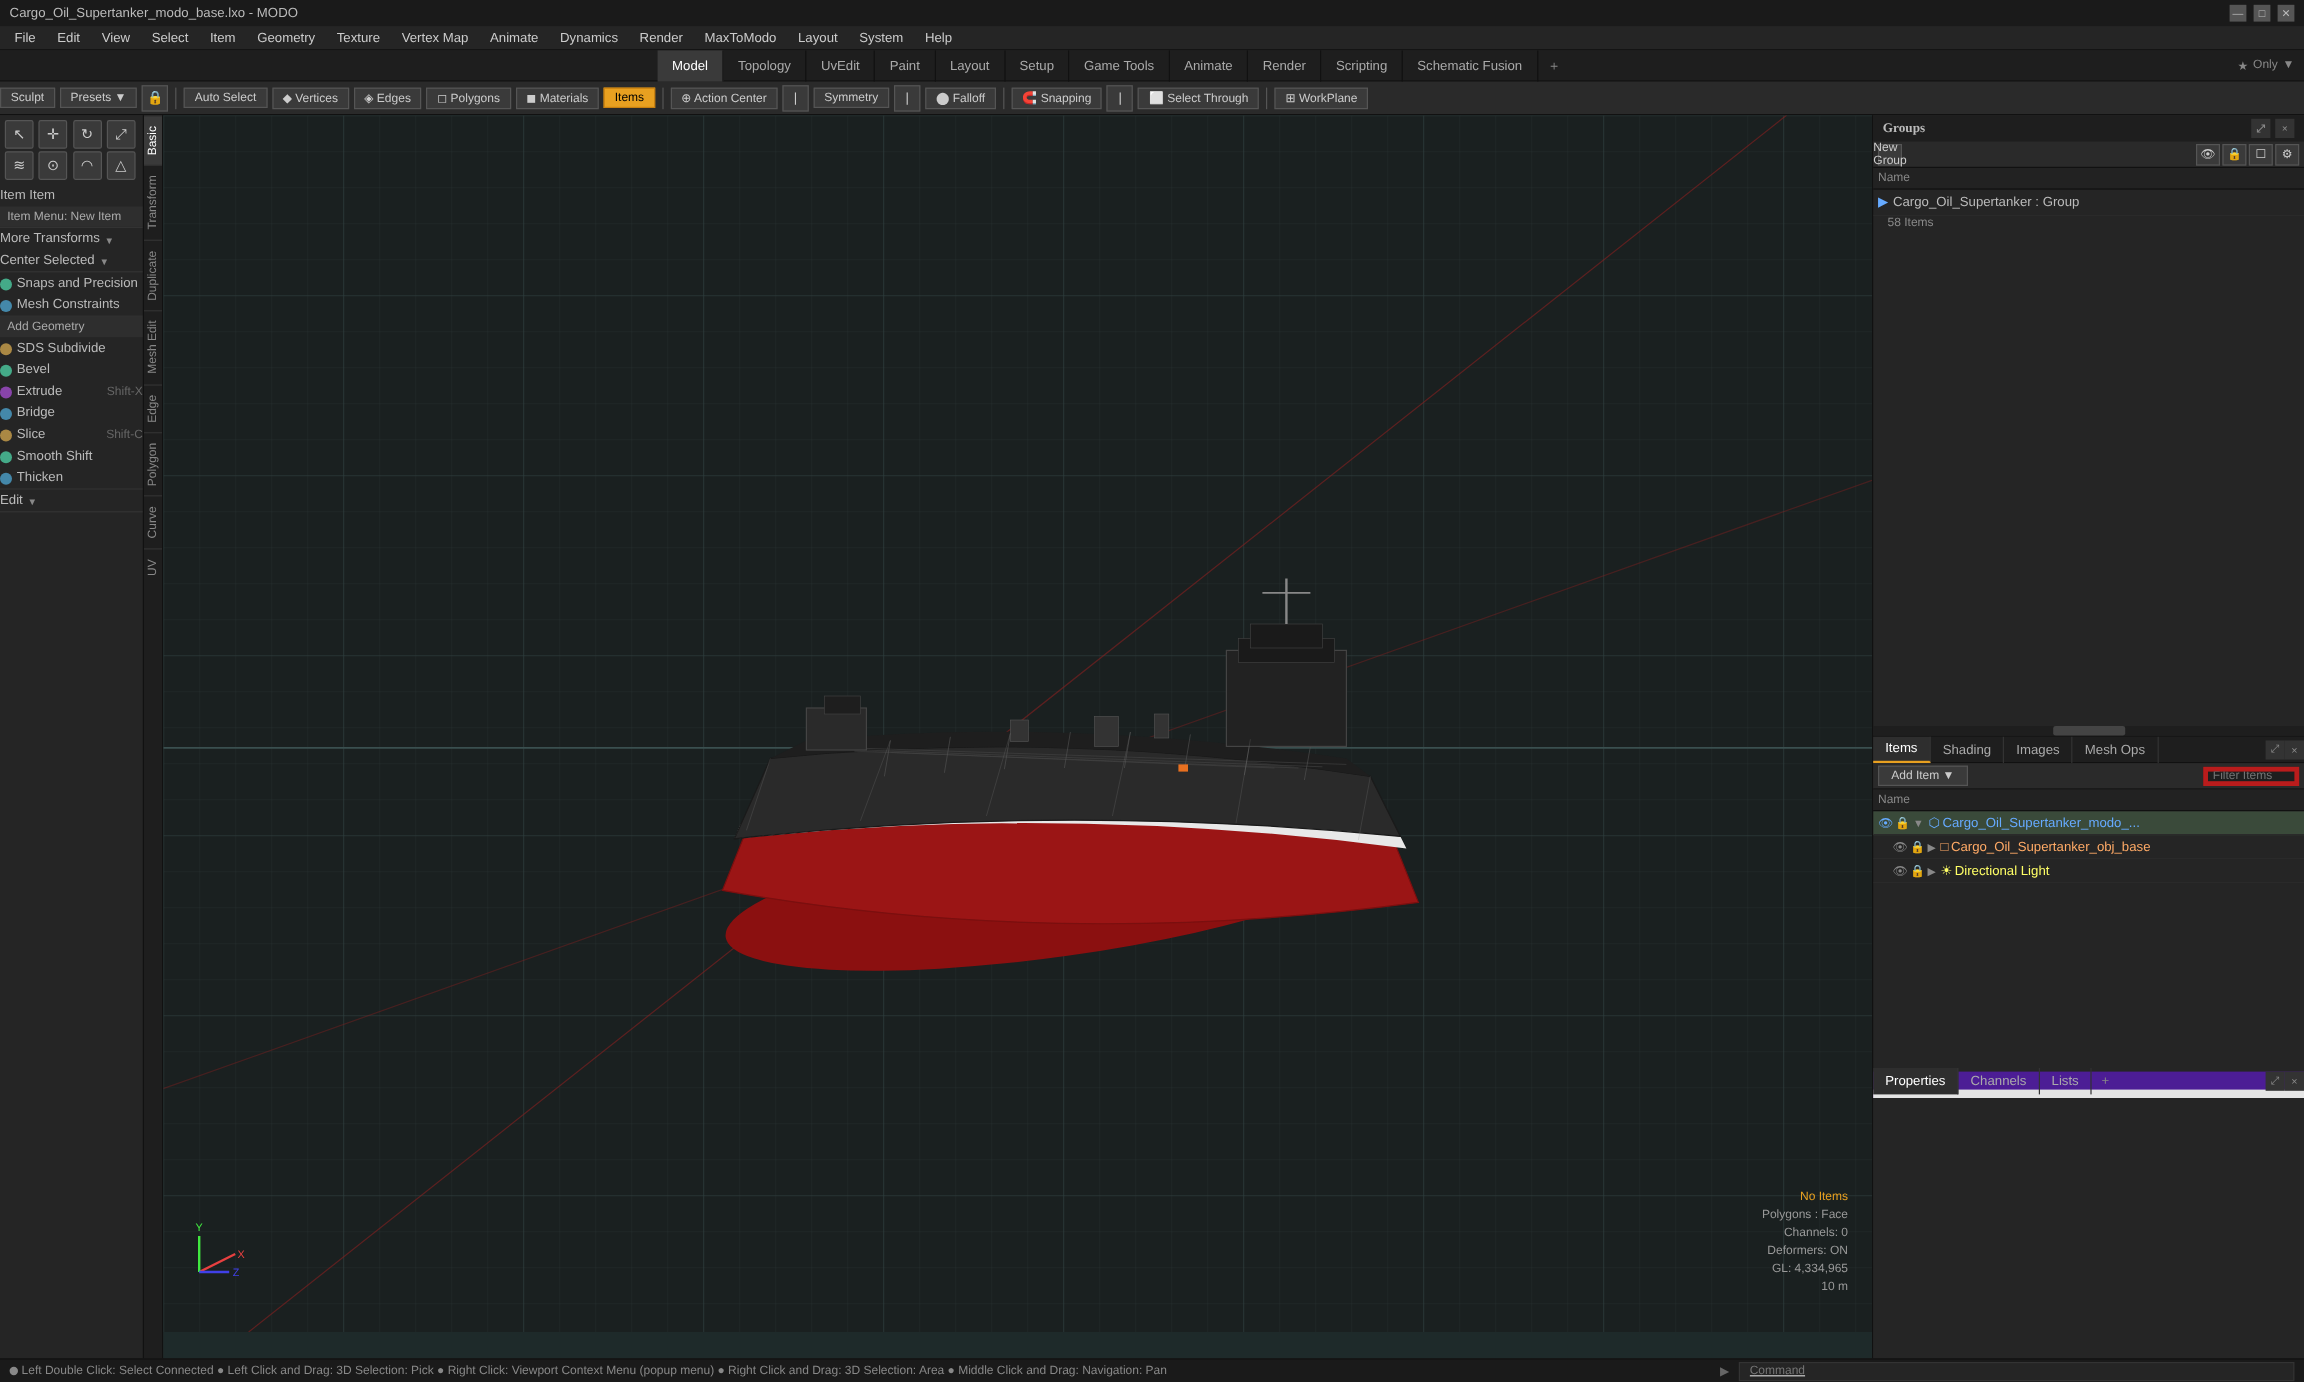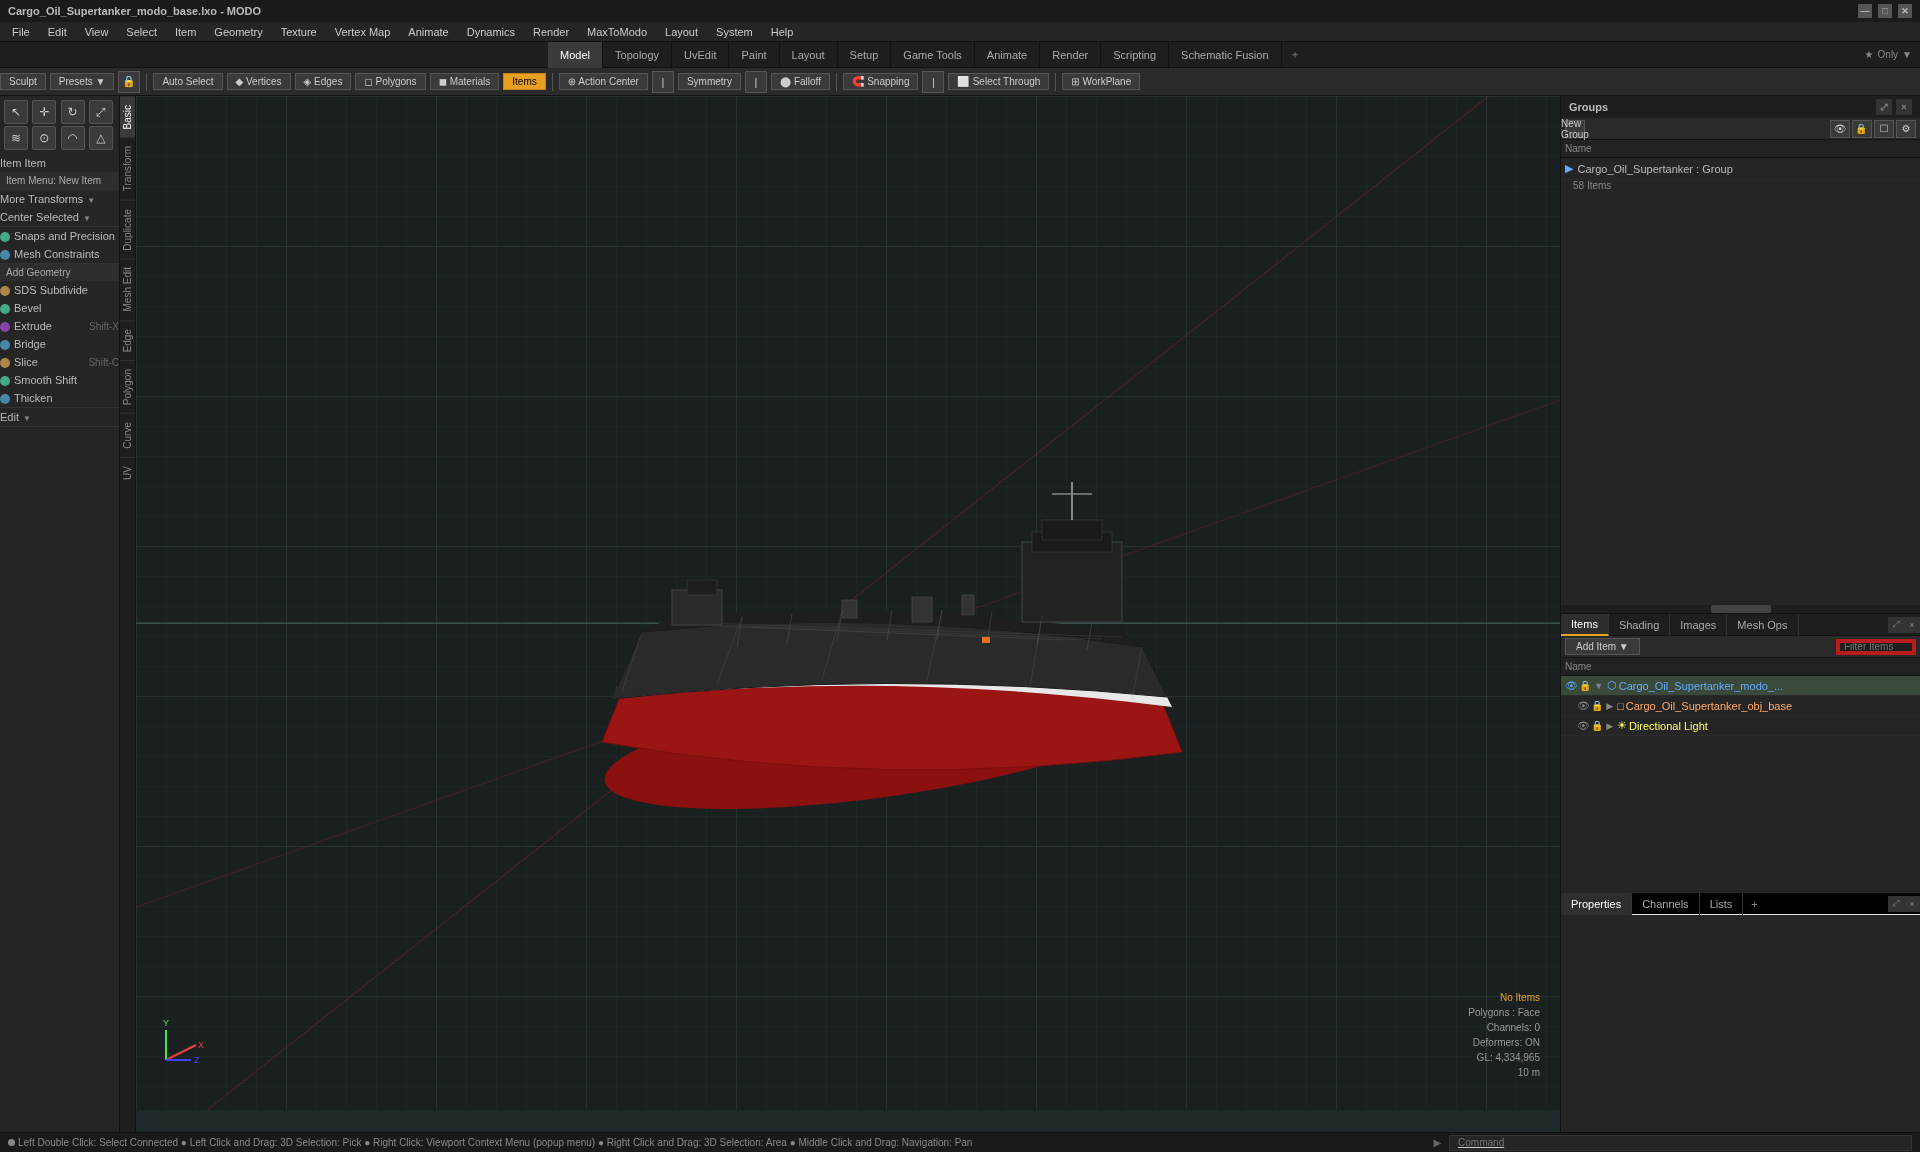--- a/index.html
+++ b/index.html
@@ -1,21 +1,21 @@
 <!DOCTYPE html>
 <html><head>
   <meta charset="utf-8">
   <style>
     * { margin: 0; padding: 0; box-sizing: border-box; }
     body { width: 1920px; height: 1152px; overflow: hidden; background: #2b2b2b; font-family: 'Segoe UI', Arial, sans-serif; font-size: 11px; color: #ccc; }
 
     
     #titlebar {
       height: 22px; background: #1a1a1a; display: flex; align-items: center; justify-content: space-between;
-      padding: 0 8px; color: #bbb; font-size: 11px; font-weight: bold;
+      padding: 0 8px; color: #bbb; font-size: 11px;
     }
     #titlebar-controls { display: flex; gap: 6px; }
     .titlebar-btn { width: 14px; height: 14px; background: #555; display: flex; align-items: center; justify-content: center; font-size: 9px; cursor: pointer; }
 
     
     #menubar {
       height: 20px; background: #252525; display: flex; align-items: center;
       padding: 0 4px; gap: 2px; border-bottom: 1px solid #111;
     }
     .menu-item { padding: 2px 8px; color: #ccc; cursor: pointer; font-size: 11px; }
@@ -132,20 +132,21 @@
     #right-panel {
       width: 360px; background: #252525; border-left: 1px solid #111;
       display: flex; flex-direction: column;
     }
     #right-top { height: 50%; border-bottom: 1px solid #111; display: flex; flex-direction: column; }
     #right-bottom { flex: 1; display: flex; flex-direction: column; }
     #groups-header {
       height: 22px; background: #1e1e1e; display: flex; align-items: center;
       padding: 0 8px; color: #bbb; font-size: 11px; font-weight: bold;
       justify-content: space-between;
+      font-family: Liberation Serif, serif;
     }
     #groups-toolbar {
       height: 22px; background: #2a2a2a; display: flex; align-items: center;
       padding: 0 4px; gap: 2px; border-bottom: 1px solid #111;
     }
     .gp-btn {
       width: 20px; height: 18px; background: #3a3a3a; border: 1px solid #555;
       display: flex; align-items: center; justify-content: center; cursor: pointer; font-size: 10px;
     }
     #groups-list { flex: 1; overflow-y: auto; }
@@ -188,22 +189,22 @@
     .item-row {
       height: 20px; display: flex; align-items: center; padding: 0 4px;
       border-bottom: 1px solid #2a2a2a; gap: 2px; cursor: pointer;
     }
     .item-row.selected { background: #3a4a3a; }
     .item-name { color: #bbb; font-size: 11px; }
     .tree-expand { color: #888; font-size: 9px; margin-right: 2px; cursor: pointer; }
 
     
     #props-tabbar {
-      height: 22px; background: #000000; display: flex; align-items: center;
-      border-bottom: 1px solid #e5e5e5; justify-content: space-between;
+      height: 22px; background: #4c1d95; display: flex; align-items: center;
+      border-bottom: 7px solid #e5e5e5; justify-content: space-between;
     }
     .props-tab {
       padding: 0 10px; height: 22px; display: flex; align-items: center;
       color: #aaa; cursor: pointer; font-size: 11px; border-right: 1px solid #333;
     }
     .props-tab.active { background: #2e2e2e; color: #fff; }
     .props-content { flex: 1; background: #252525; }
 
     
     #axis-indicator {

